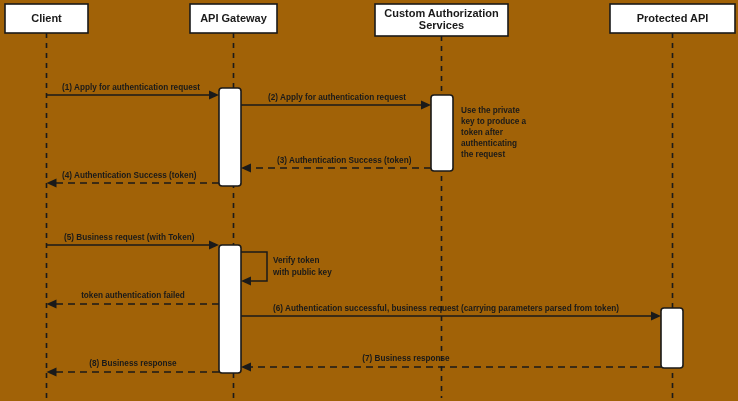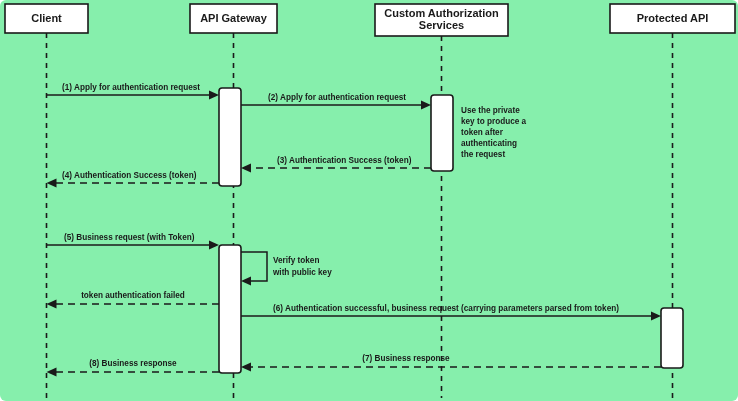--- a/index.html
+++ b/index.html
@@ -8,23 +8,22 @@
     background: #ffffff;
   }
   body {
     font-family: "Liberation Sans", sans-serif;
     -webkit-font-smoothing: antialiased;
   }
   #diagram-root {
     position: relative;
     width: 738px;
     height: 401px;
-    background: #86efac;
+    background: #a16207;
     overflow: hidden;
-    border-radius: 6px;
   }
   #seq-svg {
     display: block;
     width: 738px;
     height: 401px;
   }
   .participant-box-rect {
     fill: #ffffff;
     stroke: #1a1a1a;
     stroke-width: 1.6;

